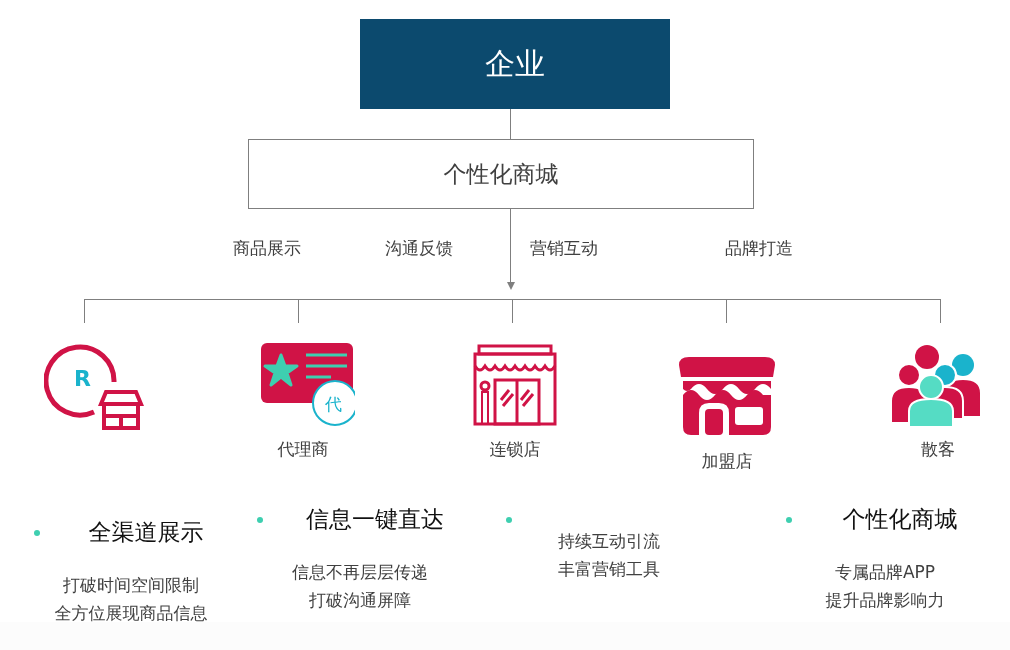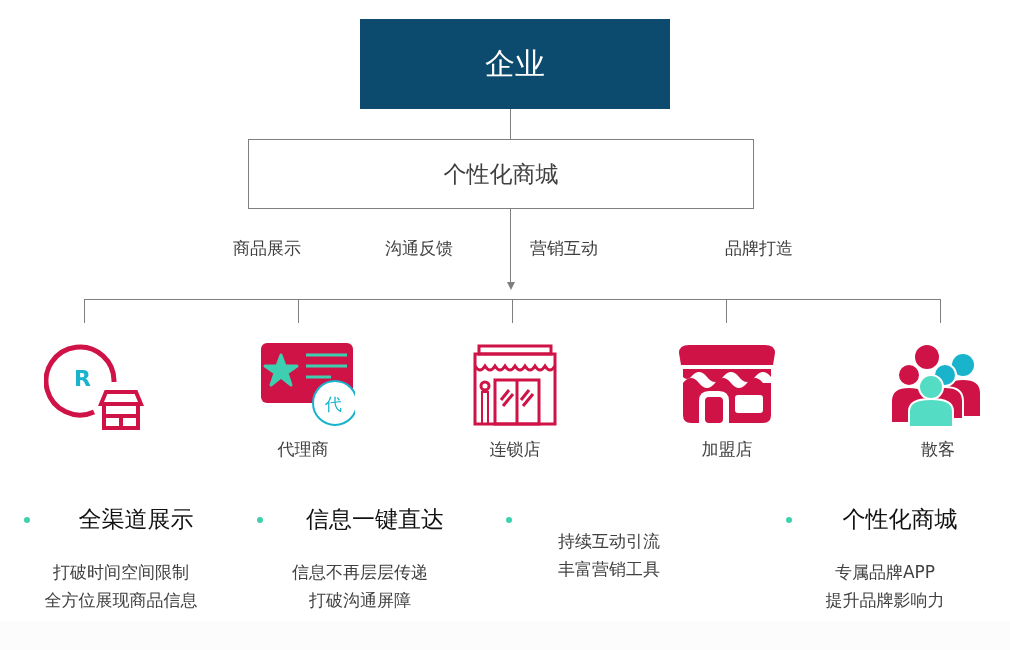--- a/index.html
+++ b/index.html
@@ -90,21 +90,21 @@
       <rect x="9" y="50" width="6" height="32" fill="none" stroke="#d01346" stroke-width="2"></rect>
       <line x1="28" y1="58" x2="36" y2="48" stroke="#d01346" stroke-width="3"></line>
       <line x1="30" y1="64" x2="40" y2="52" stroke="#d01346" stroke-width="3"></line>
       <line x1="48" y1="58" x2="56" y2="48" stroke="#d01346" stroke-width="3"></line>
       <line x1="50" y1="64" x2="60" y2="52" stroke="#d01346" stroke-width="3"></line>
     </svg>
   </div>
   <div class="cust-label">连锁店</div>
 </div>
 
-<div class="abs cust" style="left:667px; top:336px;font-family:Liberation Mono, monospace;">
+<div class="abs cust" style="left:667px; top:348px;font-family:Liberation Mono, monospace;">
   <div class="icon-wrap">
     <svg width="104" height="82" viewBox="0 0 104 82">
       <path d="M4 10 Q4 2 14 2 L90 2 Q100 2 100 10 L98 22 L6 22 Z" fill="#d01346"></path>
       <path d="M8 26 L96 26 L96 34 Q88 24 80 34 Q72 44 64 34 Q56 24 48 34 Q40 44 32 34 Q24 24 16 34 Q12 38 8 34 Z" fill="#d01346"></path>
       <path d="M8 40 Q16 30 24 40 Q32 50 40 40 Q48 30 56 40 Q64 50 72 40 Q80 30 88 40 L96 40 L96 72 Q96 80 88 80 L54 80 L54 58 Q54 48 44 48 L34 48 Q24 48 24 58 L24 80 L16 80 Q8 80 8 72 Z" fill="#d01346"></path>
       <rect x="30" y="54" width="18" height="26" rx="4" fill="#d01346"></rect>
       <rect x="60" y="52" width="28" height="18" rx="3" fill="#fff"></rect>
     </svg>
   </div>
   <div class="cust-label">加盟店</div>
@@ -120,21 +120,21 @@
       <path d="M0 82 L0 60 Q0 46 18 46 Q36 46 36 60 L36 82 Z" fill="#d01346" stroke="#fff" stroke-width="2"></path>
       <circle cx="54" cy="34" r="11" fill="#1ab3cc" stroke="#fff" stroke-width="2"></circle>
       <path d="M36 78 L36 60 Q36 46 54 46 Q72 46 72 60 L72 78 Z" fill="#d01346" stroke="#fff" stroke-width="2"></path>
       <circle cx="40" cy="46" r="12" fill="#55dcc4" stroke="#fff" stroke-width="2"></circle>
       <path d="M18 86 L18 70 Q18 58 40 58 Q62 58 62 70 L62 86 Z" fill="#55dcc4" stroke="#fff" stroke-width="2"></path>
     </svg>
   </div>
   <div class="cust-label">散客</div>
 </div>
 
-<div class="abs benefit" style="left:6px;">
+<div class="abs benefit" style="left:16px;margin-top:13px;">
   <div class="benefit-title">
     <span class="bullet" style="left:18px;"></span>
     <span>全渠道展示</span>
   </div>
   <div class="benefit-desc">
     <div>打破时间空间限制</div>
     <div>全方位展现商品信息</div>
   </div>
 </div>
 

